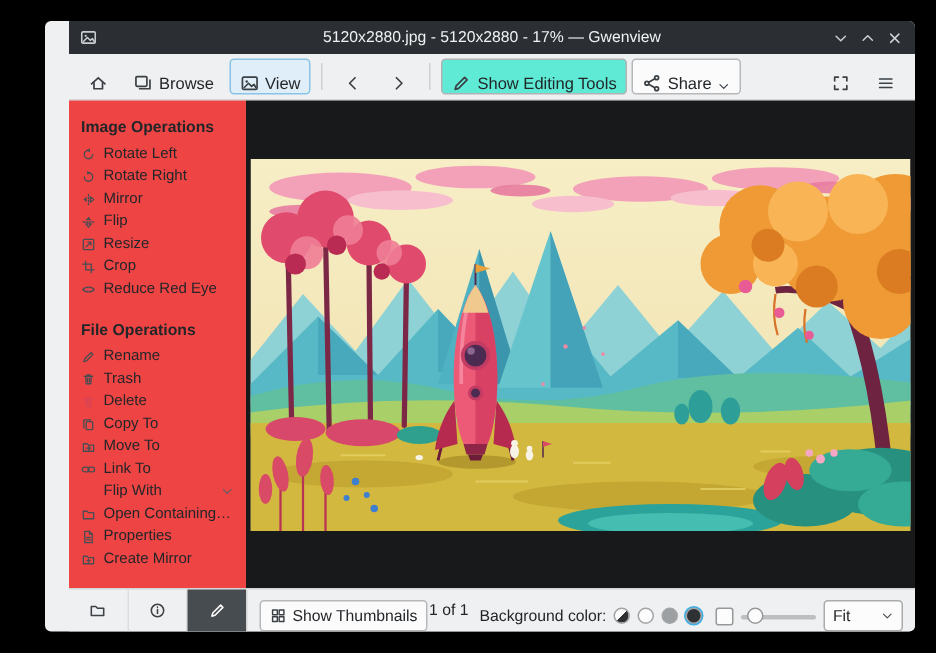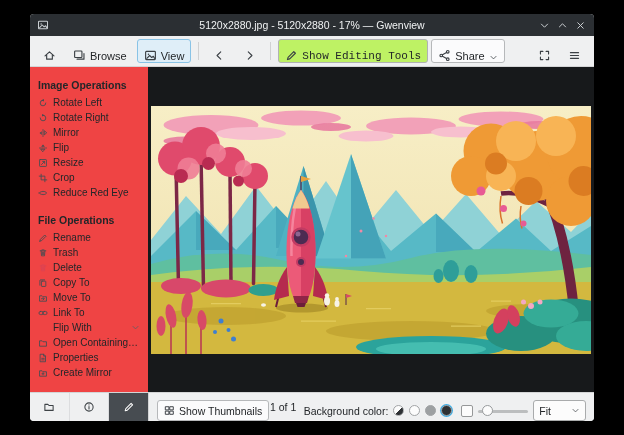--- a/index.html
+++ b/index.html
@@ -1,34 +1,34 @@
 <!DOCTYPE html>
 <html><head>
 <meta charset="utf-8">
 <style>
   html,body{margin:0;padding:0;width:624px;height:435px;background:#000;overflow:hidden;
     font-family:"Liberation Sans","DejaVu Sans",sans-serif;-webkit-font-smoothing:antialiased;}
   .window{position:absolute;left:30px;top:14px;width:564px;height:407px;background:#eff0f1;
-    border-radius:4px;overflow:hidden;display:flex;flex-direction:column;box-shadow:0 6px 22px rgba(0,0,0,.65);}
+    border-radius:4px;overflow:hidden;display:flex;flex-direction:column;box-shadow:0 6px 22px rgba(0,0,0,.65);padding-left:16px;}
   
   .titlebar{height:22px;background:#2b2f33;color:#eff1f2;display:flex;align-items:center;
     font-size:10.5px;position:relative;flex:0 0 auto;}
   .titlebar .title{position:absolute;left:60px;right:60px;text-align:center;white-space:nowrap;
     overflow:hidden;text-overflow:ellipsis;}
   .appicon{margin-left:7px;width:12px;height:12px;color:#c9ced2;}
   .wincontrols{margin-left:auto;display:flex;align-items:center;gap:7px;padding-right:8px;}
   .winbtn{width:11px;height:11px;color:#cfd3d6;}
   
   .toolbar{height:30px;background:#eff0f1;border-bottom:1px solid #d4d5d6;display:flex;
     align-items:center;padding:0 6px;gap:3px;flex:0 0 auto;}
   .tbtn{display:flex;align-items:flex-end;gap:4px;height:22px;padding:0 6px;border-radius:3px;
     font-size:11px;color:#232629;border:1px solid transparent;}
   .tbtn.outlined{border-color:#b6b8ba;background:#fbfbfc;}
   .tbtn.checked{border-color:#89c3e6;background:#dfeef8;}
-  .tbtn.active-tool{border-color:#b0b2b4;background:#bef264;font-family:Liberation Mono, monospace;}
+  .tbtn.active-tool{border-color:#b0b2b4;background:#5eead4;}
   .tbtn .ic{width:13px;height:13px;color:#3b4045;}
   .tsep{width:1px;height:18px;background:#d0d1d2;margin:0 4px;}
   .spacer{flex:1;}
   
   .content{flex:1;display:flex;min-height:0;}
   .sidebar{width:118px;background:#ef4444;display:flex;flex-direction:column;padding-top:8px;
     box-sizing:border-box;flex:0 0 auto;}
   .section-title{font-size:10.5px;font-weight:bold;color:#232629;padding:2px 8px;height:16px;line-height:16px;}
   .op{display:flex;align-items:center;gap:5px;height:15px;padding:0 8px;font-size:10px;color:#232629;}
   .op .ic{width:10px;height:10px;color:#474d52;flex:0 0 auto;}

